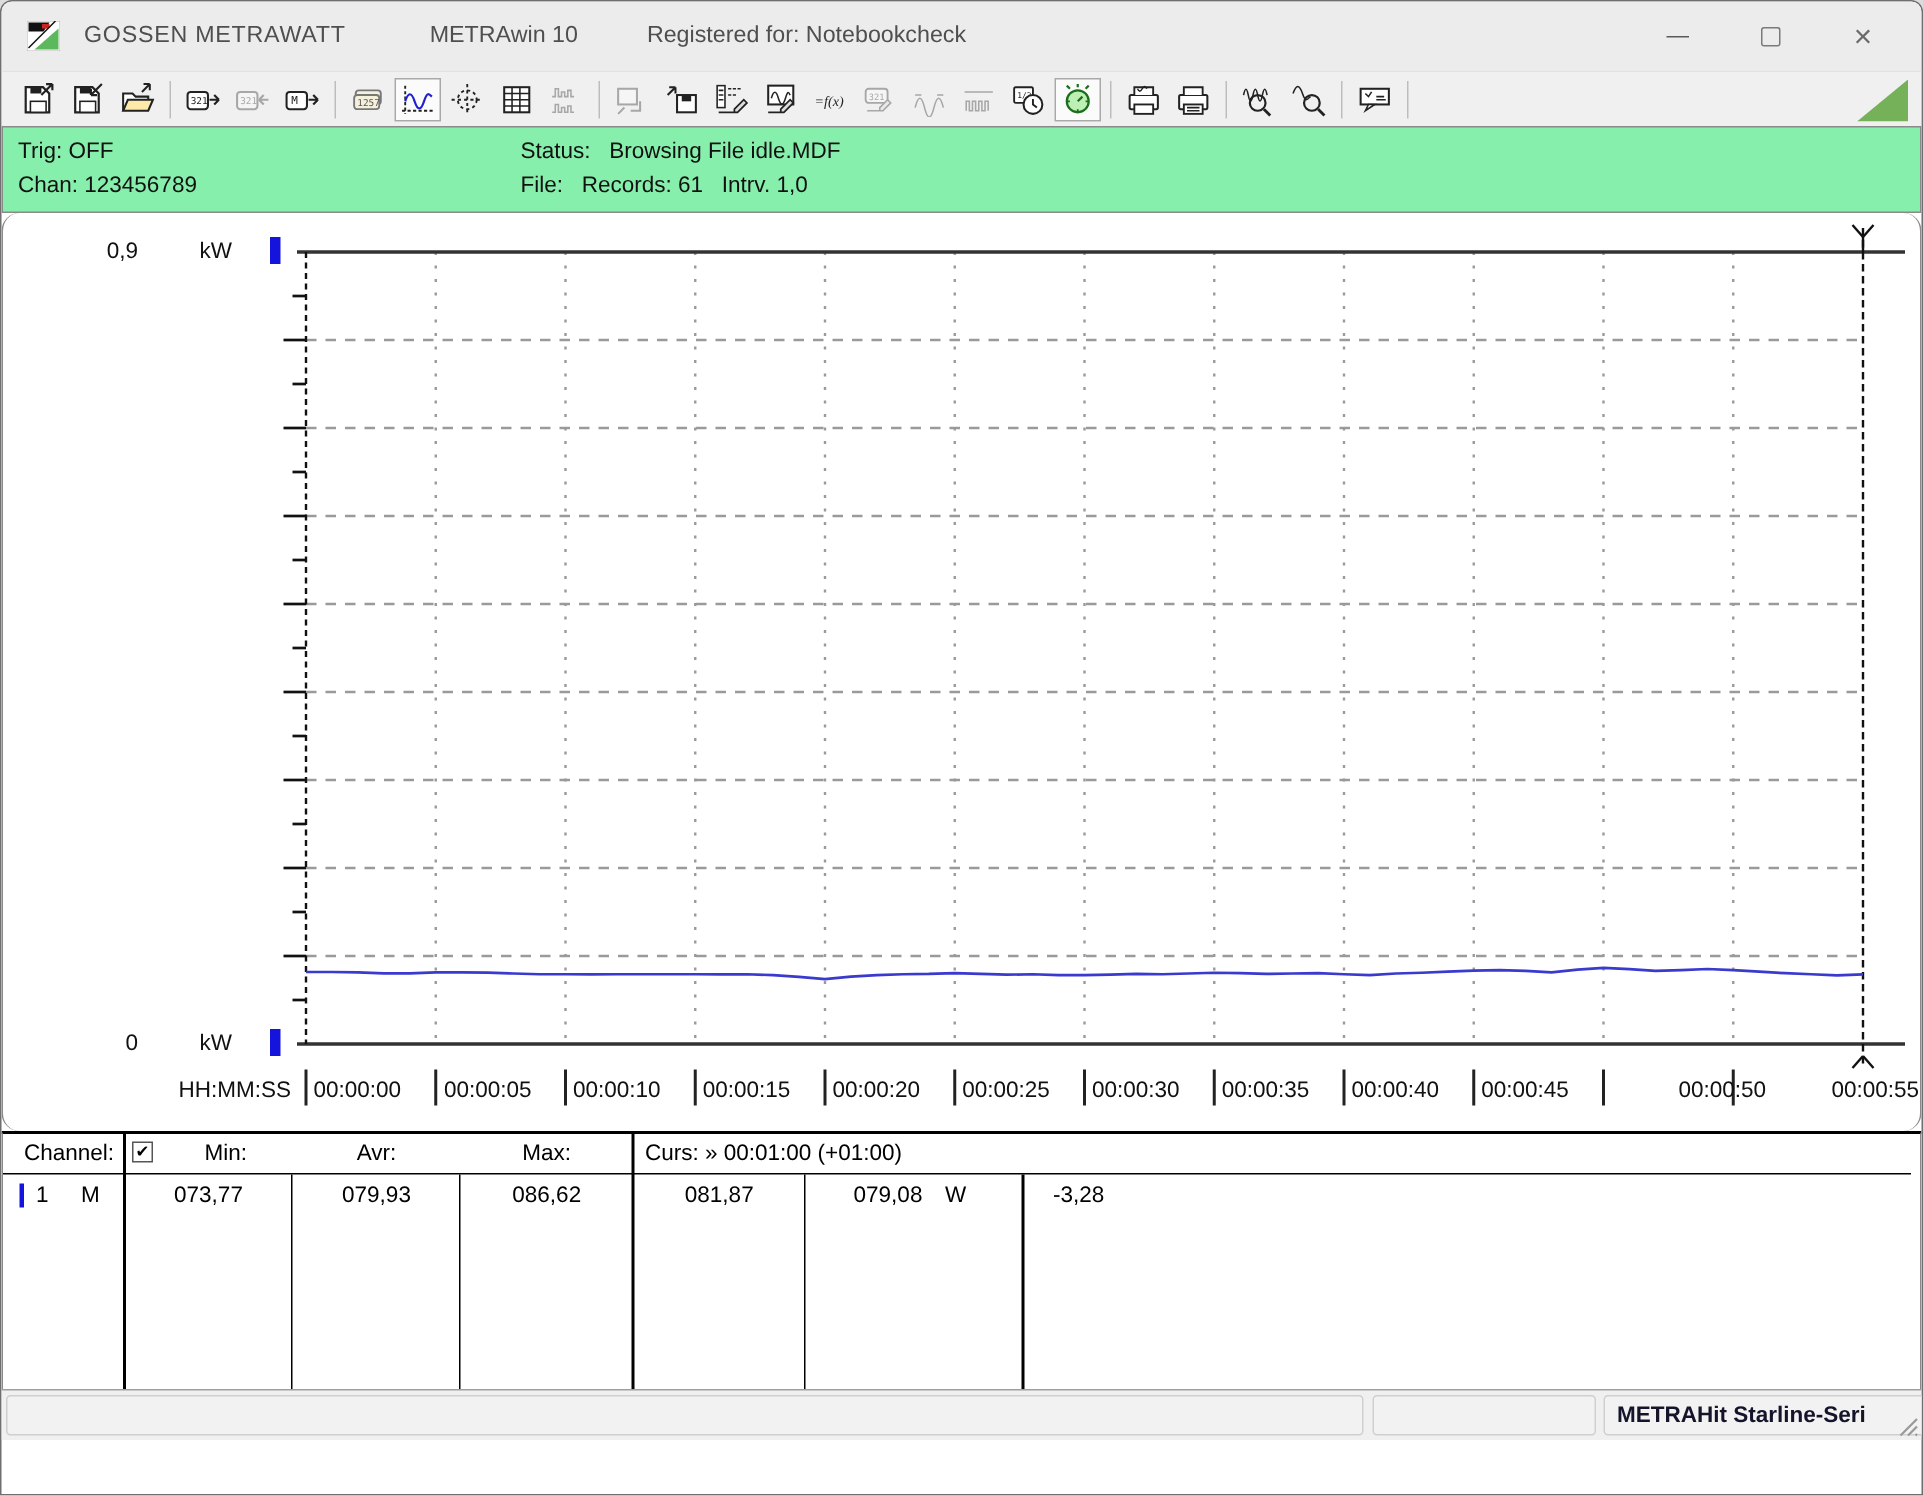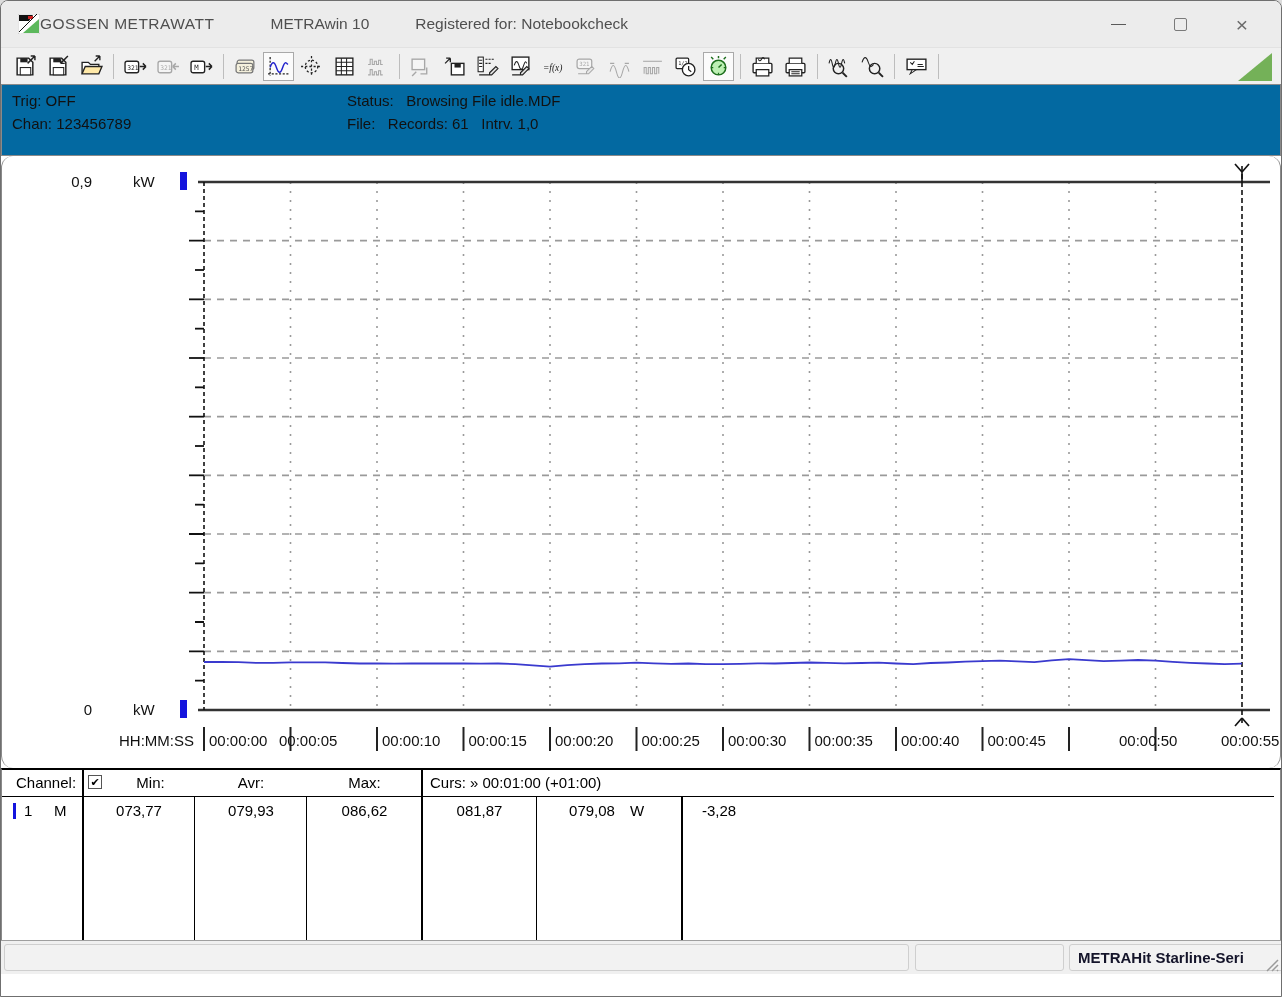--- a/index.html
+++ b/index.html
@@ -3,21 +3,21 @@
 <meta charset="utf-8">
 <style>
   * { box-sizing: border-box; margin: 0; padding: 0; }
   html,body { width:1282px; height:997px; background:#dcdcdc; font-family:"Liberation Sans", sans-serif; }
   .window { width:1282px; height:997px; background:#fff; border:1px solid #6f6f6f; border-radius:8px 8px 0 0; overflow:hidden; position:relative; }
 
   
   .titlebar { height:46px; background:#ececec; display:flex; align-items:center; position:relative; }
   .app-icon { width:22px; height:20px; margin-left:17px; position:relative; flex:0 0 auto; }
   .title-text { font-size:15.5px; color:#4f4f4f; }
-  .t1 { margin-left:0; letter-spacing:0.5px; }
+  .t1 { margin-left:16px; letter-spacing:0.5px; }
   .t2 { margin-left:56px; }
   .t3 { margin-left:46px; }
   .win-controls { position:absolute; right:8px; top:0; height:46px; display:flex; }
   .win-btn { width:62px; height:46px; display:flex; align-items:center; justify-content:center; color:#5a5a5a; font-size:17px; }
   .glyph-min { width:15px; border-top:1.6px solid #5a5a5a; display:inline-block; }
   .glyph-max { width:13px; height:13px; border:1.6px solid #7a7a7a; border-radius:2px; display:inline-block; }
   .glyph-close { font-size:21px; color:#6a6a6a; line-height:1; }
 
   
   .menubar { height:33px; background:#fbfbfb; display:flex; align-items:center; padding-left:8px; }
@@ -26,21 +26,21 @@
   
   .toolbar { height:37px; background:#f0f0f0; border-top:1px solid #e2e2e2; display:flex; align-items:center; padding-left:8px; position:relative; }
   .tbtn { width:31px; height:29px; display:flex; align-items:center; justify-content:center; margin:0 1px; border:1px solid transparent; }
   .tbtn svg { width:23px; height:23px; }
   .tbtn.active { background:#fbfbfb; border:1px solid #a9a9a9; }
   .tbtn.disabled { opacity:0.35; filter:grayscale(1); }
   .sep { width:1px; height:25px; background:#bdbdbd; margin:0 5px; }
   .tb-triangle { position:absolute; right:9px; top:5px; width:34px; height:28px; }
 
   
-  .infostrip { height:72px; background:#0369a1; border-top:1px solid #8a8a8a; border-bottom:1px solid #8a8a8a; position:relative; font-size:15px; color:#111; }
+  .infostrip { height:58px; background:#86efac; border-top:1px solid #8a8a8a; border-bottom:1px solid #8a8a8a; position:relative; font-size:15px; color:#111; }
   .infostrip span { position:absolute; white-space:pre; }
   .trig { left:10px; top:7px; }
   .chan { left:10px; top:30px; }
   .stat { left:345px; top:7px; }
   .file { left:345px; top:30px; }
 
   
   .client-wrap { border-left:1px solid #8a8a8a; border-right:1px solid #8a8a8a; }
   .chartpanel { height:612px; background:#fff; position:relative; overflow:hidden;border-radius:12px; }
   .chartpanel svg.plot { position:absolute; left:0; top:0; }
@@ -359,21 +359,21 @@
       </svg>
     <span class="y-lab" style="left:58px;top:17px;width:32px;text-align:right;">0,9</span>
     <span class="y-lab" style="left:131px;top:17px;">kW</span>
     <span class="y-lab" style="left:58px;top:545px;width:32px;text-align:right;">0</span>
     <span class="y-lab" style="left:131px;top:545px;">kW</span>
     <div class="scale-marker" style="left:178px;top:16px;"></div>
     <div class="scale-marker" style="left:178px;top:544px;"></div>
     <span class="xlab" style="left:98px;top:576px;width:94px;text-align:right;">HH:MM:SS</span>
     <div id="xticks">
         <span class="xtick-label" style="left: 207px; top: 576px;">00:00:00</span>
-        <span class="xtick-label" style="left: 277px; top: 576px;">00:00:05</span>
+        <span class="xtick-label" style="left: 294px; top: 576px;">00:00:05</span>
         <span class="xtick-label" style="left: 380px; top: 576px;">00:00:10</span>
         <span class="xtick-label" style="left: 466.5px; top: 576px;">00:00:15</span>
         <span class="xtick-label" style="left: 553px; top: 576px;">00:00:20</span>
         <span class="xtick-label" style="left: 639.5px; top: 576px;">00:00:25</span>
         <span class="xtick-label" style="left: 726px; top: 576px;">00:00:30</span>
         <span class="xtick-label" style="left: 812.5px; top: 576px;">00:00:35</span>
         <span class="xtick-label" style="left: 899px; top: 576px;">00:00:40</span>
         <span class="xtick-label" style="left: 985.5px; top: 576px;">00:00:45</span>
         <span class="xtick-label" style="left: 1072px; top: 576px; margin-left: 45px;">00:00:50</span>
         <span class="xtick-label" style="left: 1219px; top: 576px;">00:00:55</span>

